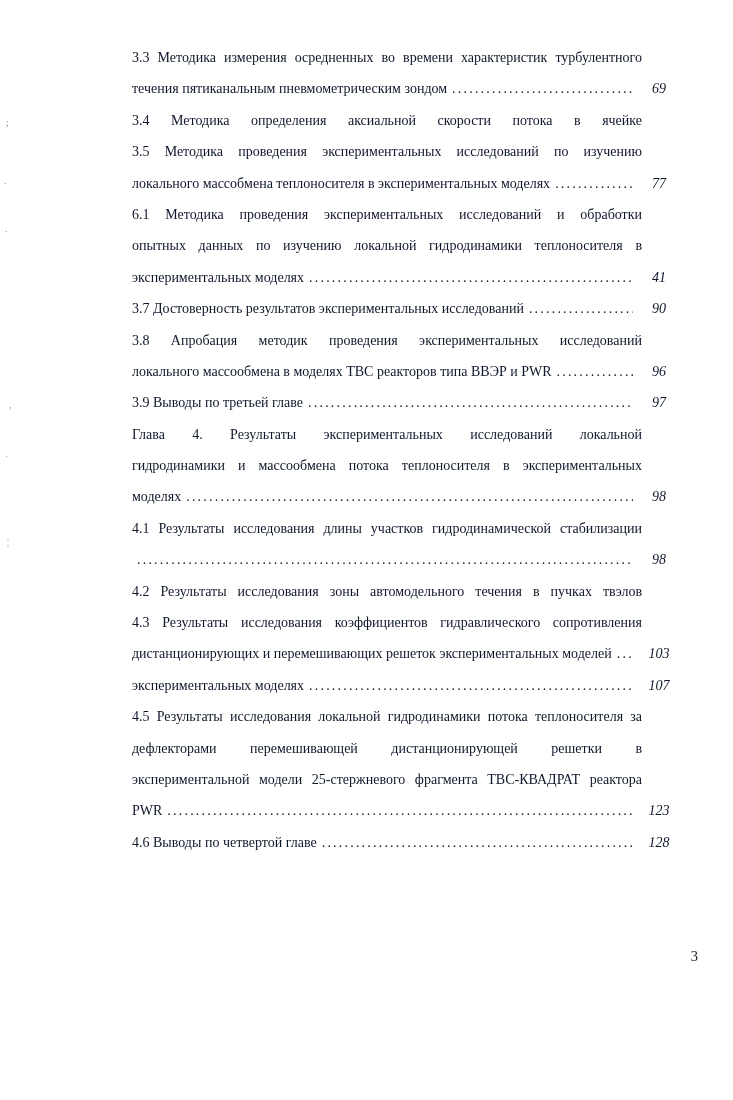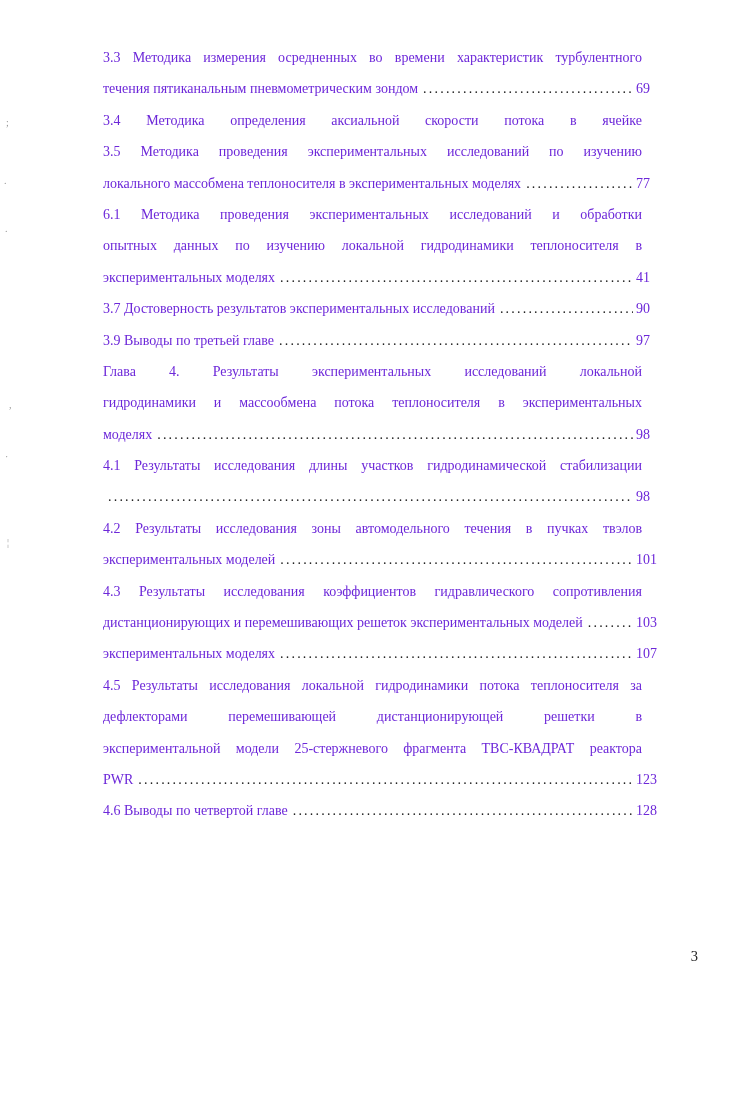--- a/index.html
+++ b/index.html
@@ -18,21 +18,22 @@
   }
   .toc {
     padding: 42px 51px 0 103px; 
   }
   .entry { }
   .line {
     font-size: 14px;
     line-height: 31.4px;
     height: 31.4px;
     overflow: hidden;
-    color: #6d28d9;
+    color: #0f172a;
+    margin-left: 29px;
   }
   .line.full {
     text-align: justify;
     text-align-last: justify;
     margin-right: 40px; 
   }
   .line.last {
     display: flex;
     align-items: baseline;
   }
@@ -48,22 +49,23 @@
     margin: 0 3px 0 5px;
   }
   .dots::after {
     content: "......................................................................................................................................................................";
     letter-spacing: 2.2px;
     color: #222;
   }
   .dots.nodots::after { content: ""; }
   .pgnum {
     flex: 0 0 46px;
-    text-align: left;
+    text-align: center;
     white-space: nowrap;
+    font-style: italic;
   }
   .footer-page {
     position: absolute;
     top: 948px;
     right: 35px;
     font-size: 14.5px;
     color: #1c1c1c;
   }
   .artifact {
     position: absolute;
@@ -107,20 +109,28 @@
         </div>
       </div>
       <div class="entry">
         <div class="line last">
           <span class="ltext">3.7 Достоверность результатов экспериментальных исследований</span>
           <span class="dots"></span>
           <span class="pgnum">90</span>
         </div>
       </div>
       <div class="entry">
+        <div class="line full">3.8 Апробация методик проведения экспериментальных исследований</div>
+        <div class="line last">
+          <span class="ltext">локального массообмена в моделях ТВС реакторов типа ВВЭР и PWR</span>
+          <span class="dots"></span>
+          <span class="pgnum">96</span>
+        </div>
+      </div>
+      <div class="entry">
         <div class="line last">
           <span class="ltext">3.9 Выводы по третьей главе</span>
           <span class="dots"></span>
           <span class="pgnum">97</span>
         </div>
       </div>
       <div class="entry">
         <div class="line full">Глава 4. Результаты экспериментальных исследований локальной</div>
         <div class="line full">гидродинамики и массообмена потока теплоносителя в экспериментальных</div>
         <div class="line last">
@@ -131,25 +141,20 @@
       </div>
       <div class="entry">
         <div class="line full">4.1 Результаты исследования длины участков гидродинамической стабилизации</div>
         <div class="line last">
           <span class="dots"></span>
           <span class="pgnum">98</span>
         </div>
       </div>
       <div class="entry">
         <div class="line full">4.2 Результаты исследования зоны автомодельного течения в пучках твэлов</div>
-        <div class="line last">
-          <span class="ltext">экспериментальных моделей</span>
-          <span class="dots"></span>
-          <span class="pgnum">101</span>
-        </div>
       </div>
       <div class="entry">
         <div class="line full">4.3 Результаты исследования коэффициентов гидравлического сопротивления</div>
         <div class="line last">
           <span class="ltext">дистанционирующих и перемешивающих решеток экспериментальных моделей</span>
           <span class="dots"></span>
           <span class="pgnum">103</span>
         </div>
       </div>
       <div class="entry">

